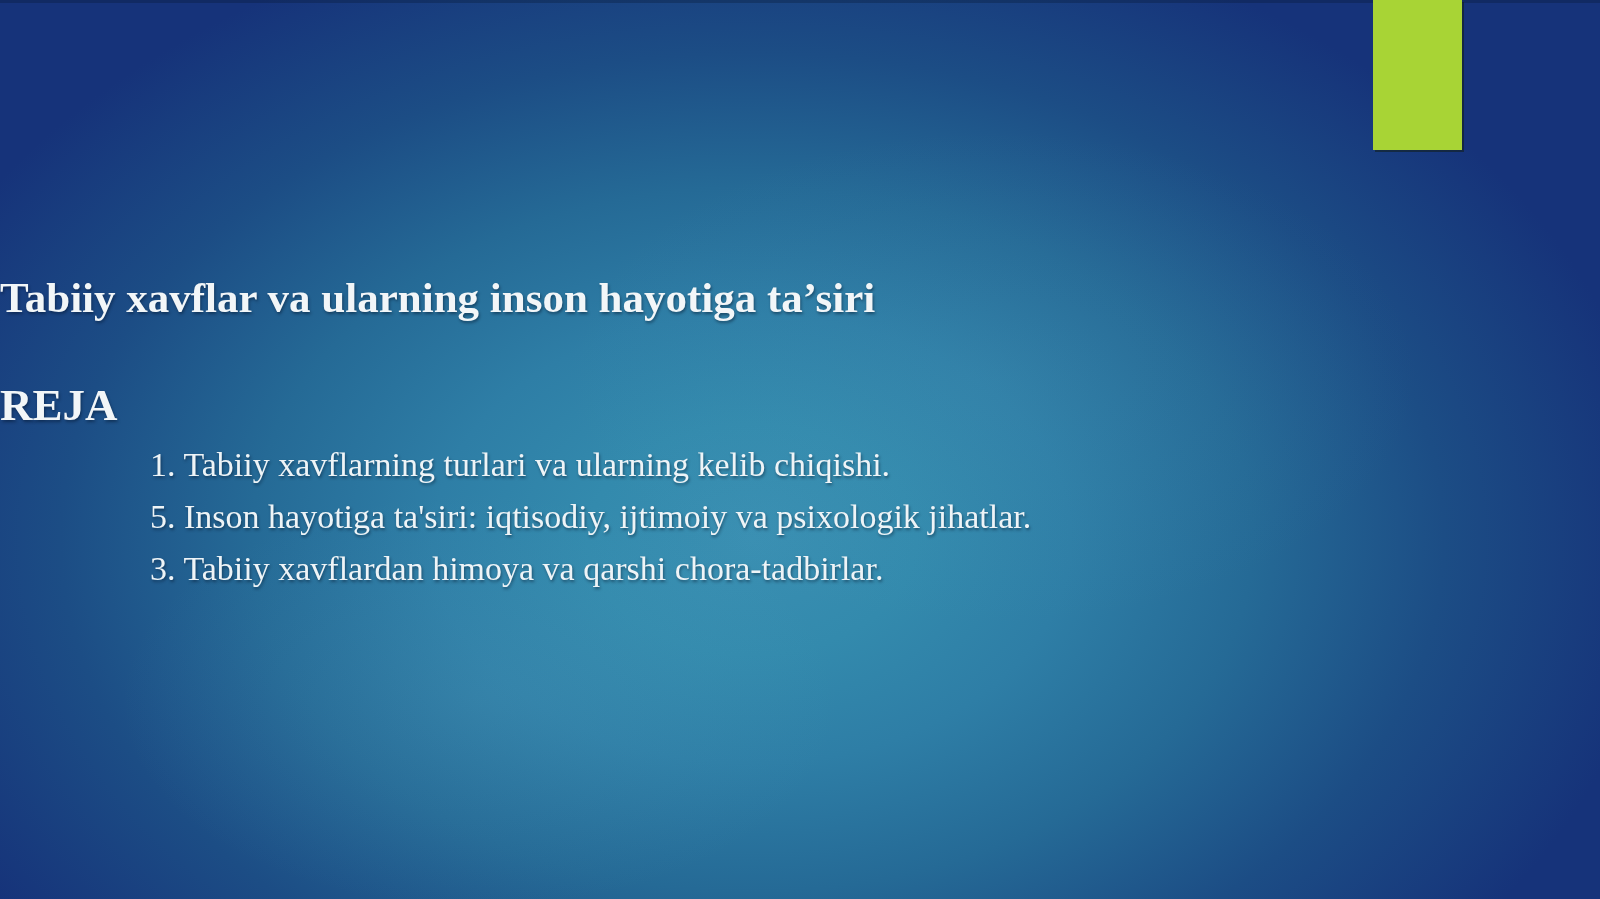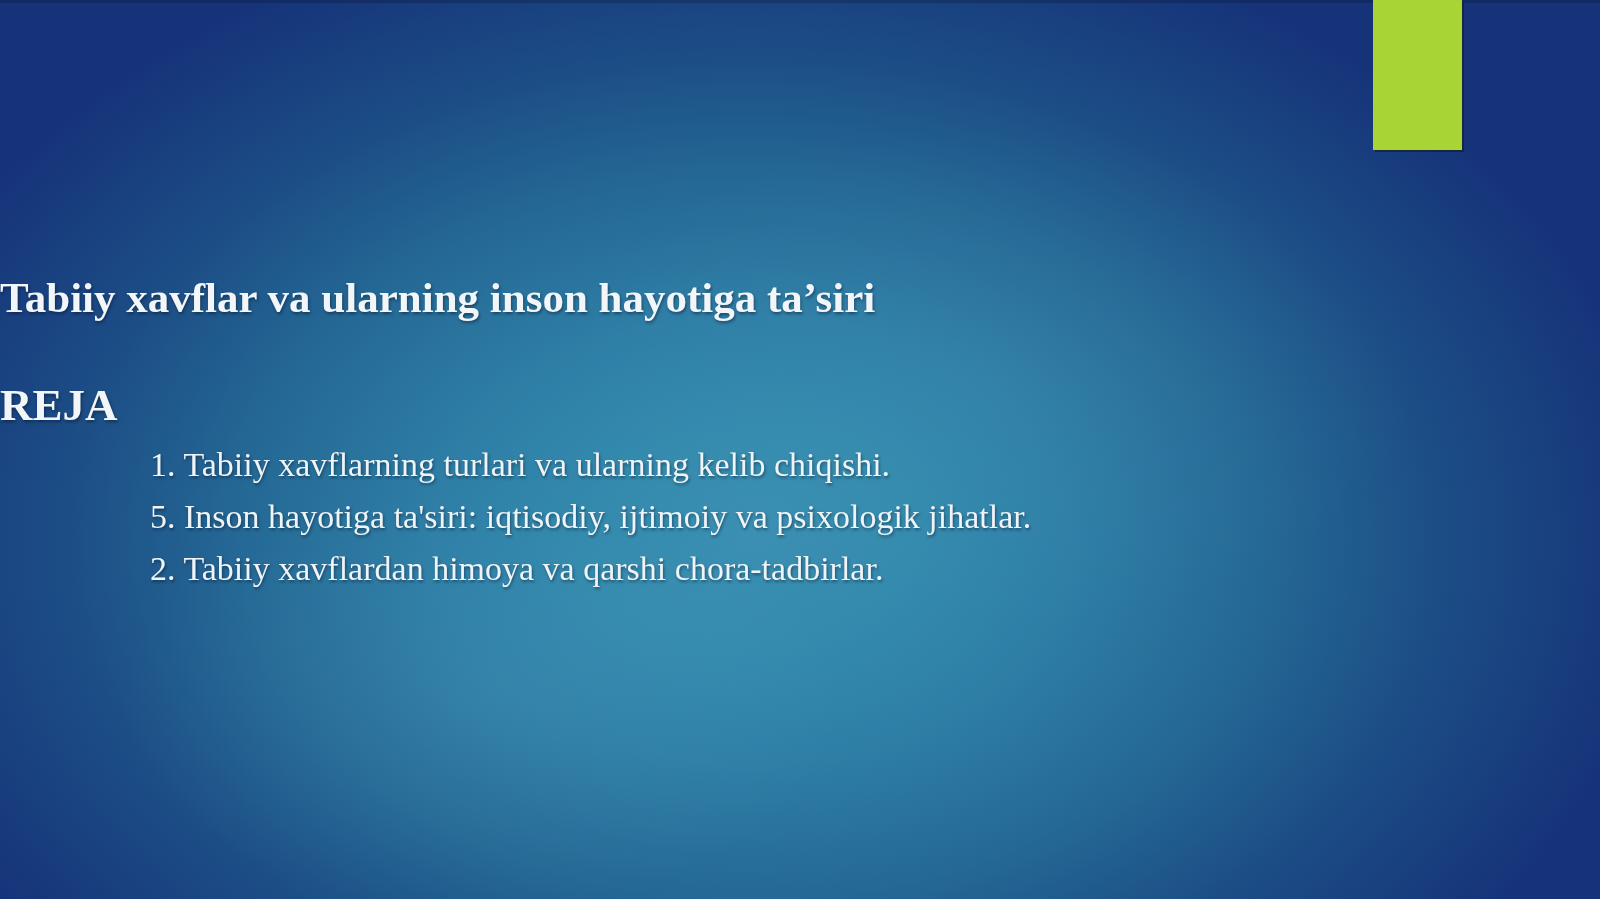--- a/index.html
+++ b/index.html
@@ -85,15 +85,15 @@
 
   <div class="accent-rect" style="background: rgb(168, 212, 53);"></div>
 
   <div class="slide-title">Tabiiy xavflar va ularning inson hayotiga ta’siri</div>
 
   <div class="reja-heading">REJA</div>
 
   <div class="plan-list">
     <div class="item">1. Tabiiy xavflarning turlari va ularning kelib chiqishi.</div>
     <div class="item">5. Inson hayotiga ta'siri: iqtisodiy, ijtimoiy va psixologik jihatlar.</div>
-    <div class="item">2. Tabiiy xavflardan himoya va qarshi chora-tadbirlar.</div>
+    <div class="item">3. Tabiiy xavflardan himoya va qarshi chora-tadbirlar.</div>
   </div>
 </div>
 
 </body></html>

